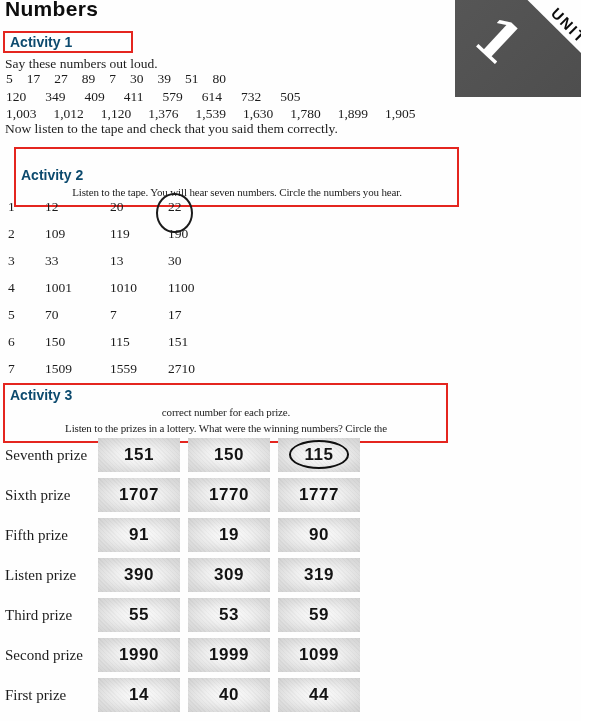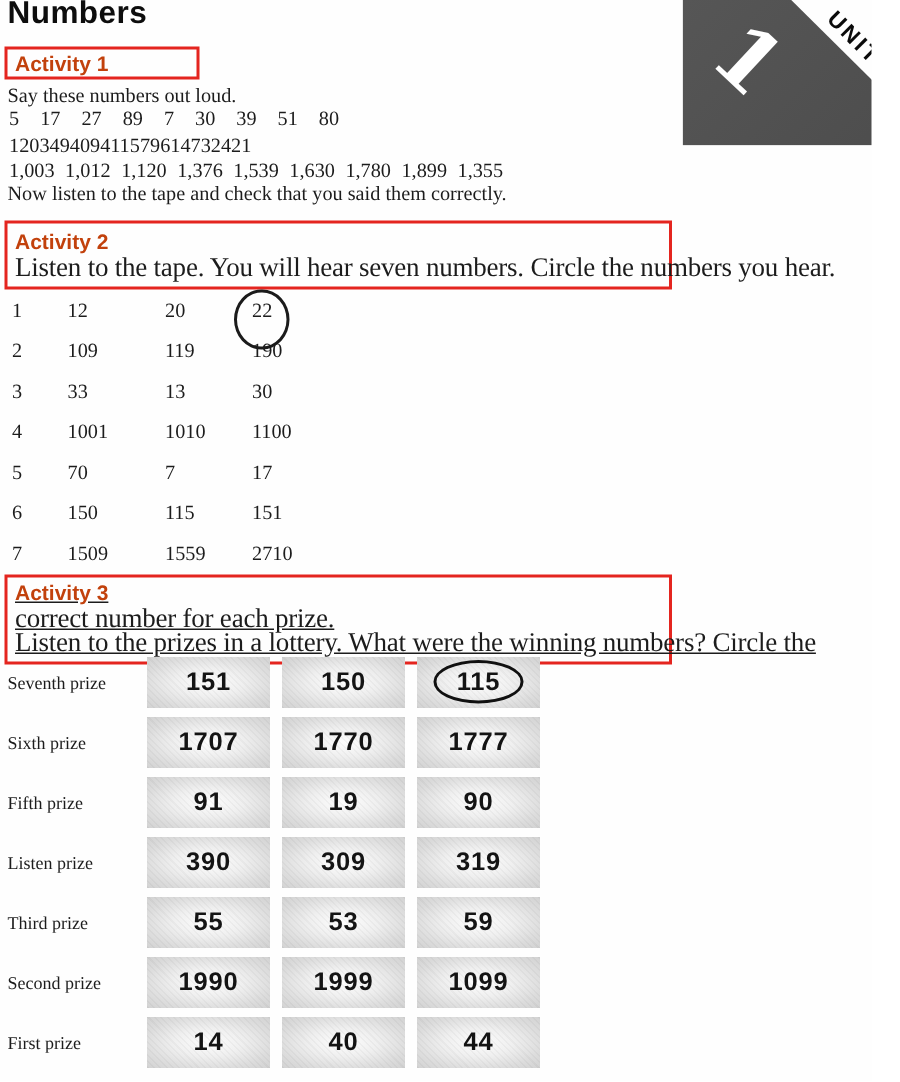--- a/index.html
+++ b/index.html
@@ -27,47 +27,47 @@
   }
   .unit-number{
     position:absolute;left:479px;top:12px;line-height:1;
     font-family:"DejaVu Serif",serif;font-weight:bold;font-size:56px;
     color:#fff;transform:rotate(43deg);
   }
   
   .redbox{border:2px solid var(--red,#e4251f);box-sizing:border-box;}
   .act-heading{
     font-family:"Liberation Sans",sans-serif;font-weight:bold;font-size:14px;
-    color:#c2410c;line-height:17px;
+    color:#0c4a6e;line-height:17px;
   }
   .a1-box{position:absolute;left:3px;top:31px;width:130px;height:22px;padding:1px 0 0 5px;}
   .a1-instr{position:absolute;left:5px;top:56px;}
   .a1-rows{position:absolute;left:6px;top:70px;}
   .a1-row{display:flex;line-height:17.5px;}
-  .g0{gap:14px}.g1{}.g2{gap:7px}
+  .g0{gap:14px}.g1{gap:19px}.g2{gap:17px}
   .a1-footer{position:absolute;left:5px;top:121px;}
   
-  .a2-box{position:absolute;left:3px;top:147px;width:445px;padding:4px 4px 5px 5px;}
-  .instr-line{font-size:18px;letter-spacing:-.15px;white-space:nowrap;line-height:16px;}
+  .a2-box{position:absolute;left:14px;top:147px;width:445px;padding:18px 4px 5px 5px;}
+  .instr-line{font-size:11px;letter-spacing:-.15px;white-space:nowrap;line-height:16px;text-align:center;}
   .a2-rows{position:absolute;left:8px;top:199px;}
   .a2-row{display:grid;grid-template-columns:37px 65px 58px 70px;height:27px;line-height:16px;}
   .a2-idx,.a2-opt{justify-self:start;}
   .a2-opt{position:relative;}
   .circled2::after{
     content:"";position:absolute;left:-12px;right:-11px;top:-6px;bottom:-7px;
     border:2px solid #1b1b1b;border-radius:50%;
   }
   
-  .a3-box{position:absolute;left:3px;top:383px;width:445px;padding:2px 4px 5px 5px;text-decoration:underline;}
+  .a3-box{position:absolute;left:3px;top:383px;width:445px;padding:2px 4px 5px 5px;}
   .a3-rows{position:absolute;left:5px;top:438px;}
   .a3-row{
     display:grid;grid-template-columns:85px 82px 82px 82px;column-gap:8px;
     height:34px;margin-bottom:6px;align-items:center;
   }
-  .a3-label{font-size:12px;}
+  .a3-label{font-size:15px;}
   .prize-box{
     height:34px;display:flex;align-items:center;justify-content:center;
     background:
       repeating-linear-gradient(45deg,rgba(0,0,0,.03) 0 1px,transparent 1px 3px),
       radial-gradient(ellipse at 50% 50%,#fdfdfd 0%,#efefef 40%,#dcdcdc 75%,var(--boxgray,#d2d2d2) 100%);
   }
   .prize-num{
     position:relative;font-family:"Liberation Sans",sans-serif;font-weight:bold;
     font-size:17px;letter-spacing:.5px;color:#141414;
   }
@@ -104,32 +104,32 @@
         <span class="a1-num">80</span>
       </div>
       <div class="a1-row g1">
         <span class="a1-num">120</span>
         <span class="a1-num">349</span>
         <span class="a1-num">409</span>
         <span class="a1-num">411</span>
         <span class="a1-num">579</span>
         <span class="a1-num">614</span>
         <span class="a1-num">732</span>
-        <span class="a1-num">421</span>
+        <span class="a1-num">505</span>
       </div>
       <div class="a1-row g2">
         <span class="a1-num">1,003</span>
         <span class="a1-num">1,012</span>
         <span class="a1-num">1,120</span>
         <span class="a1-num">1,376</span>
         <span class="a1-num">1,539</span>
         <span class="a1-num">1,630</span>
         <span class="a1-num">1,780</span>
         <span class="a1-num">1,899</span>
-        <span class="a1-num">1,355</span>
+        <span class="a1-num">1,905</span>
       </div>
     </div>
   <div class="a1-footer">Now listen to the tape and check that you said them correctly.</div>
 
   <div class="redbox a2-box">
     <div class="act-heading">Activity 2</div>
     <div class="instr-line">Listen to the tape. You will hear seven numbers. Circle the numbers you hear.</div>
   </div>
   <div class="a2-rows" id="a2-rows">
       <div class="a2-row">

